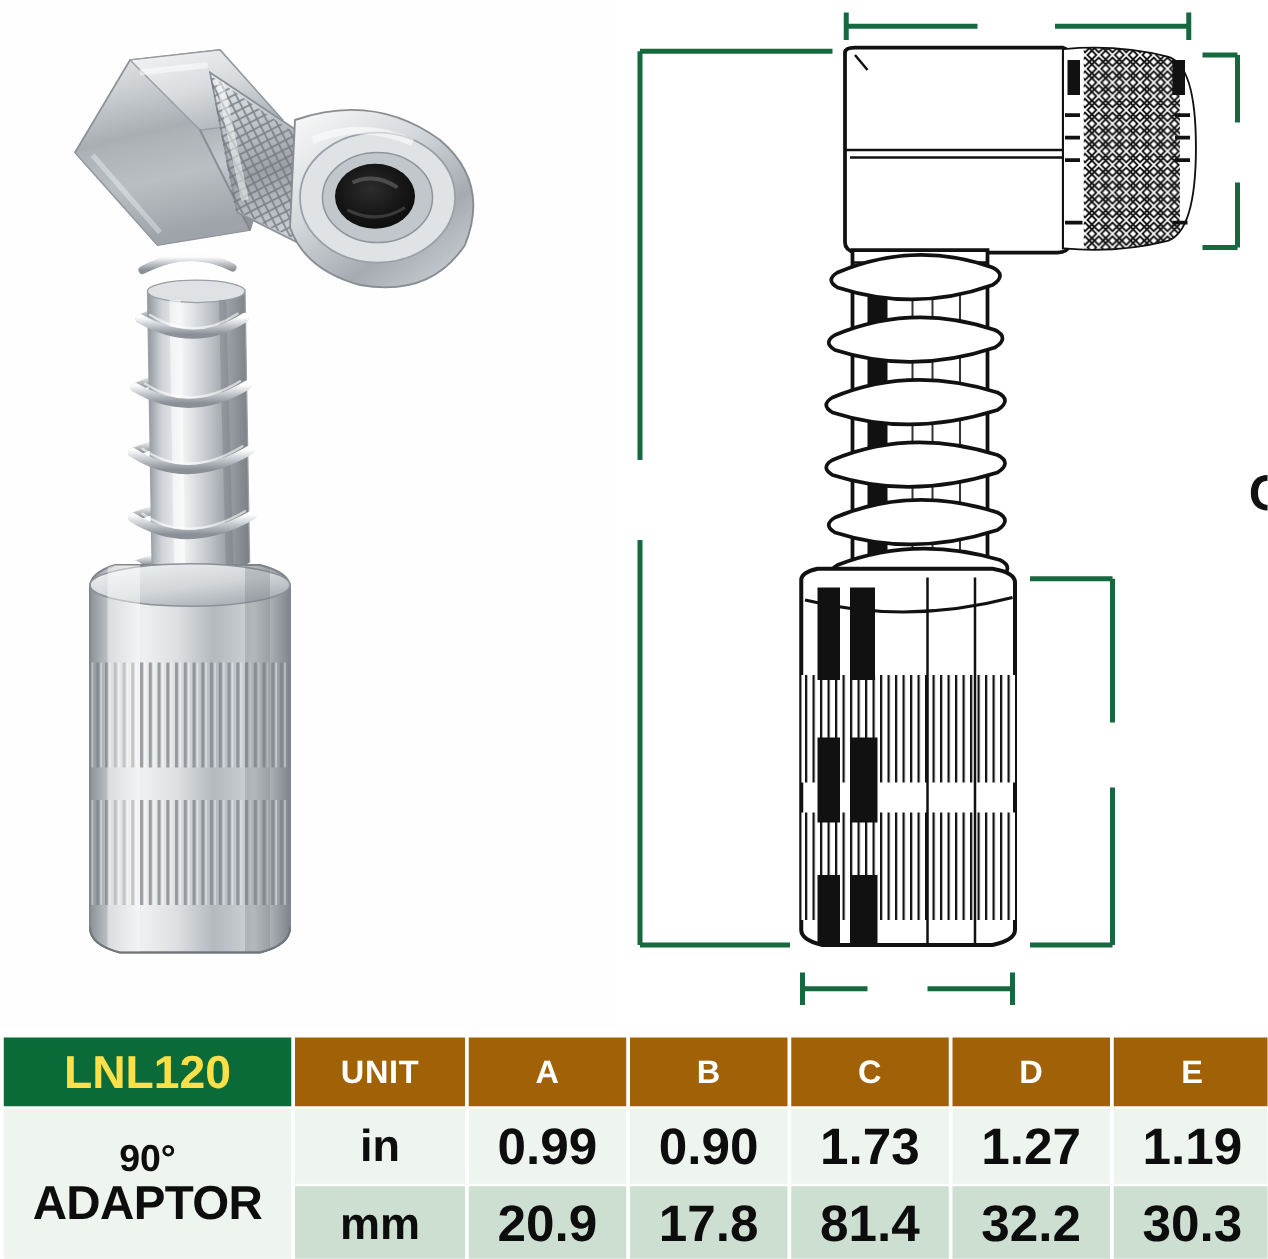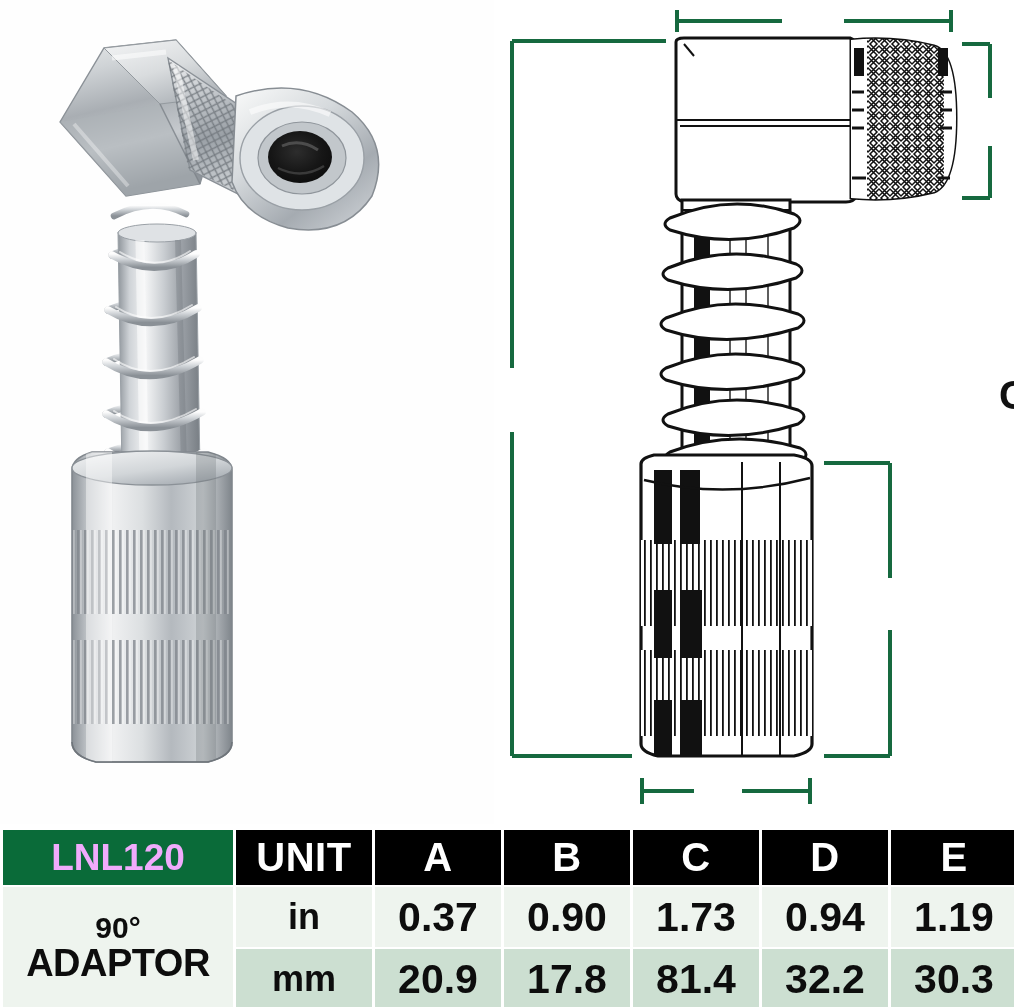--- a/index.html
+++ b/index.html
@@ -42,22 +42,22 @@
     text-align:center;vertical-align:middle;
     font-family:"Liberation Sans", sans-serif;
     font-weight:bold;
     padding:0;
     white-space:nowrap;
   }
   .col-name{width:230px;}
   .col-unit{width:136px;}
   .col-dim{width:126px;}
 
-  .cell-head{background:#000000;color:#ffffff;font-size:40px;height:55px;letter-spacing:0.5px;}
-  .cell-brandhead{background:#0a6b39;color:#f0abfc;font-size:37px;height:55px;letter-spacing:0px;}
+  .cell-head{background:#a16207;color:#ffffff;font-size:26px;height:55px;letter-spacing:0.5px;}
+  .cell-brandhead{background:#0a6b39;color:#fde047;font-size:37px;height:55px;letter-spacing:0px;}
   .cell-brandbody{
     background:#41a06a;color:#ffffff;font-size:36px;
     line-height:1.02;padding:2px 0 4px 0;
   }
   .cell-brandbody .deg{display:block;font-size:30px;}
   .cell-brandbody .adp{display:block;font-size:38px;letter-spacing:-0.5px;}
   .row-in td{background:#eef4ee;color:#0d0d0d;font-size:41px;height:60px;}
   .row-mm td{background:#ccdfd1;color:#0d0d0d;font-size:41px;height:60px;}
   .unit-cell{font-size:36px !important;font-weight:bold;}
 </style>
@@ -368,24 +368,24 @@
         <td class="cell-head">C</td>
         <td class="cell-head">D</td>
         <td class="cell-head">E</td>
       </tr>
       <tr class="row-in">
         <td class="cell-brandbody" rowspan="2">
           <span class="deg">90°</span>
           <span class="adp">ADAPTOR</span>
         </td>
         <td class="unit-cell">in</td>
-        <td>0.37</td>
+        <td>0.99</td>
         <td>0.90</td>
         <td>1.73</td>
-        <td>0.94</td>
+        <td>1.27</td>
         <td>1.19</td>
       </tr>
       <tr class="row-mm">
         <td class="unit-cell">mm</td>
         <td>20.9</td>
         <td>17.8</td>
         <td>81.4</td>
         <td>32.2</td>
         <td>30.3</td>
       </tr>

